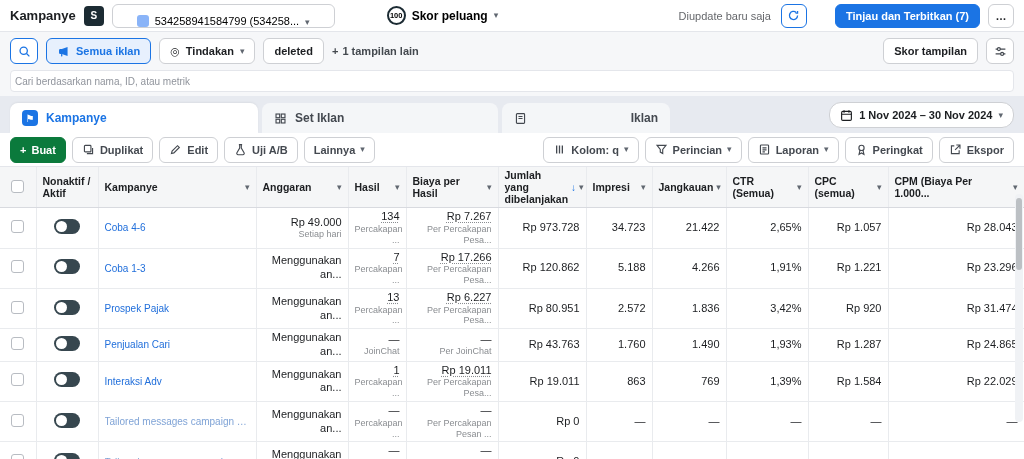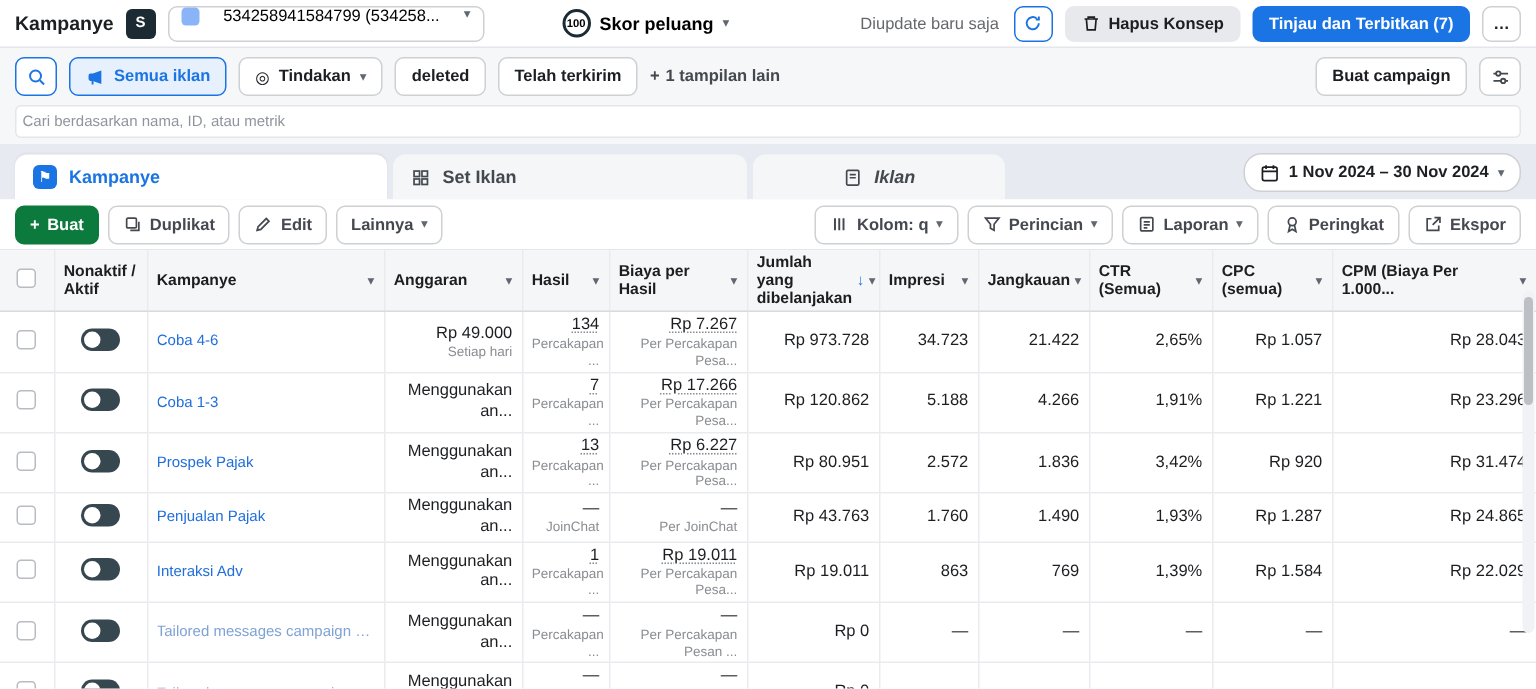--- a/index.html
+++ b/index.html
@@ -5,32 +5,32 @@
   * { box-sizing: border-box; margin: 0; padding: 0; }
   html,body { width:1024px; height:459px; overflow:hidden; }
   body { font-family:"Liberation Sans","DejaVu Sans",sans-serif; font-size:12px; color:#1c1e21; background:#fff; }
   .app { position:relative; width:1024px; height:459px; overflow:hidden; }
 
   
   .topbar { height:32px; background:#fff; border-bottom:1px solid #e4e6eb; display:flex; align-items:center; justify-content:space-between; padding:0 10px; }
   .tb-group { display:flex; align-items:center; gap:8px; }
   .page-title { font-weight:700; font-size:13px; }
   .biz-badge { width:20px; height:20px; background:#1c2b33; color:#fff; border-radius:4px; font-size:10px; font-weight:700; display:flex; align-items:center; justify-content:center; }
-  .selector { height:24px; border:1px solid #ced0d4; border-radius:6px; background:#fff; display:flex; align-items:flex-start; gap:16px; padding:0 8px; font-size:11px; cursor:pointer; }
+  .selector { height:24px; border:1px solid #ced0d4; border-radius:6px; background:#fff; display:flex; align-items:flex-end; gap:6px; padding:0 24px; font-size:11px; cursor:pointer; }
   .acct-ico { width:12px; height:12px; border-radius:3px; background:#8ab4f8; display:inline-block; }
   .caret { font-size:9px; color:#606770; line-height:1; }
   .score { display:flex; align-items:center; gap:6px; background:none; border:none; cursor:pointer; font-size:12px; }
   .score-circle { width:19px; height:19px; border:2px solid #1c2b33; border-radius:50%; font-size:7.5px; font-weight:700; display:flex; align-items:center; justify-content:center;margin-left:44px; }
   .score-label { font-weight:600; font-size:12px; }
   .updated { color:#65676b; font-size:11px; margin-right:2px; }
   .btn { height:24px; border-radius:6px; border:1px solid #ced0d4; background:#fff; font-size:11px; font-weight:600; display:inline-flex; align-items:center; gap:5px; padding:0 10px; color:#1c1e21; cursor:pointer; font-family:inherit; }
   .btn.icon-only { width:26px; padding:0; justify-content:center; }
   .btn.refresh { border-color:#1b74e4; color:#1b74e4; }
   .btn.gray { background:#e7e9ed; border-color:#e7e9ed; }
-  .btn.primary { background:#1b74e4; border-color:#1b74e4; color:#fff; }
+  .btn.primary { background:#1b74e4; border-color:#1b74e4; color:#fff;margin-left:20px; }
   .ico { width:13px; height:13px; display:inline-flex; }
   .ico svg { width:100%; height:100%; }
 
   
   .filterband { background:#f6f7f9; padding:6px 10px 4px; }
   .filterrow { display:flex; align-items:center; gap:8px; }
   .chip { height:26px; border-radius:6px; border:1px solid #ced0d4; background:#fff; display:inline-flex; align-items:center; gap:6px; padding:0 10px; font-size:11px; font-weight:600; color:#1c1e21; cursor:pointer; font-family:inherit; }
   .chip.active { background:#e7f0fd; border-color:#1b74e4; color:#1b74e4; }
   .chip.sq { width:28px; padding:0; justify-content:center; border-color:#1b74e4; color:#1b74e4; }
   .more-views { background:none; border:none; font-size:11px; font-weight:600; color:#44494f; display:inline-flex; gap:4px; align-items:center; cursor:pointer; font-family:inherit; }
@@ -38,21 +38,21 @@
   .searchrow { margin-top:6px; }
   .search-input { width:100%; height:22px; border:1px solid #e4e6eb; border-radius:4px; background:#fff; padding:0 4px; font-size:10px; color:#1c1e21; font-family:inherit; }
   .search-input::placeholder { color:#90949c; }
 
   
   .tabsband { background:#e7eaf0; padding:6px 10px 0; display:flex; align-items:flex-end; }
   .tab { height:30px; display:flex; align-items:center; gap:8px; padding:0 12px; border-radius:8px 8px 0 0; background:rgba(255,255,255,.55); margin-right:4px; font-size:12px; font-weight:600; color:#444950; border:none; cursor:pointer; font-family:inherit; }
   .tab.active { background:#fff; color:#1b74e4; box-shadow:0 -1px 2px rgba(0,0,0,.05); }
   .tab-kampanye { width:248px; justify-content:flex-start; }
   .tab-setiklan { width:236px; justify-content:flex-start; }
-  .tab-iklan { width:168px; justify-content:center;font-style:italic; }
+  .tab-iklan { width:168px; justify-content:space-between; }
   .tab-flag { width:16px; height:16px; border-radius:4px; background:#1b74e4; color:#fff; font-size:10px; display:flex; align-items:center; justify-content:center; }
   .daterange { margin-left:auto; margin-bottom:5px;border-radius:12px; }
 
   
   .toolbar { background:#fff; height:34px; display:flex; align-items:center; gap:6px; padding:0 10px; border-bottom:1px solid #e4e6eb; }
   .tbtn { height:26px; border-radius:6px; border:1px solid #ced0d4; background:#fff; font-size:11px; font-weight:600; color:#444950; display:inline-flex; align-items:center; gap:5px; padding:0 9px; cursor:pointer; font-family:inherit; }
   .tbtn.green { background:#0b7a3c; border-color:#0b7a3c; color:#fff; }
 
   
   .tablewrap { background:#fff; }
@@ -103,30 +103,20 @@
     <div class="tb-group">
       <span class="updated">Diupdate baru saja</span>
       <button class="btn icon-only refresh">
         <span class="ico">
             <svg viewBox="0 0 16 16" fill="none" stroke="currentColor" stroke-width="1.6">
               <path d="M13 8a5 5 0 1 1-1.7-3.8"></path>
               <path d="M13 2.5V5h-2.5"></path>
             </svg>
           </span>
       </button>
-      <button class="btn gray">
-        <span class="ico">
-            <svg viewBox="0 0 16 16" fill="none" stroke="currentColor" stroke-width="1.4">
-              <path d="M2.5 4.5h11"></path>
-              <path d="M5.5 4.5V3h5v1.5"></path>
-              <path d="M4 4.5l.8 9h6.4l.8-9"></path>
-            </svg>
-          </span>
-        <span>Hapus Konsep</span>
-      </button>
       <button class="btn primary">Tinjau dan Terbitkan (7)</button>
       <button class="btn icon-only">
         <span>…</span>
       </button>
     </div>
   </header>
 
   <div class="filterband">
     <div class="filterrow">
       <button class="chip sq">
@@ -147,29 +137,26 @@
         <span>Semua iklan</span>
       </button>
       <button class="chip">
         <span>◎</span>
         <span>Tindakan</span>
         <span class="caret">▾</span>
       </button>
       <button class="chip">
         <span>deleted</span>
       </button>
-      <button class="chip">
-        <span>Telah terkirim</span>
-      </button>
       <button class="more-views">
         <span>+</span>
         <span>1 tampilan lain</span>
       </button>
       <span class="spacer"></span>
-      <button class="chip">Buat campaign</button>
+      <button class="chip">Skor tampilan</button>
       <button class="chip sq" style="border-color:#ced0d4;color:#444950;">
         <span class="ico">
             <svg viewBox="0 0 16 16" fill="none" stroke="currentColor" stroke-width="1.5">
               <path d="M2 5h12M2 11h12"></path>
               <circle cx="6" cy="5" r="1.8" fill="#fff"></circle>
               <circle cx="10" cy="11" r="1.8" fill="#fff"></circle>
             </svg>
           </span>
       </button>
     </div>
@@ -229,20 +216,28 @@
         </span>
       <span>Duplikat</span>
     </button>
     <button class="tbtn">
       <span class="ico">
           <svg viewBox="0 0 16 16" fill="none" stroke="currentColor" stroke-width="1.4">
             <path d="M3 13l.8-3L10.5 3.3l2.2 2.2L6 12.2 3 13z"></path>
           </svg>
         </span>
       <span>Edit</span>
+    </button>
+    <button class="tbtn">
+      <span class="ico">
+          <svg viewBox="0 0 16 16" fill="none" stroke="currentColor" stroke-width="1.4">
+            <path d="M6 2h4M7 2v4.2L3.6 12a1.6 1.6 0 0 0 1.4 2.4h6a1.6 1.6 0 0 0 1.4-2.4L9 6.2V2"></path>
+          </svg>
+        </span>
+      <span>Uji A/B</span>
     </button>
     <button class="tbtn">
       <span>Lainnya</span>
       <span class="caret">▾</span>
     </button>
     <span class="spacer"></span>
     <button class="tbtn">
       <span class="ico">
           <svg viewBox="0 0 16 16" fill="none" stroke="currentColor" stroke-width="1.6">
             <path d="M4.5 3v10M8 3v10M11.5 3v10"></path>
@@ -489,21 +484,21 @@
             </td>
     <td class="num">
               <div class="val">Rp 31.474</div>
             </td>
   </tr>
 
   <tr>
     <td class="c-check"><span class="checkbox"></span></td>
     <td class="c-toggle"><span class="toggle"><span class="knob"></span></span></td>
     <td>
-              <a class="camp-link">Penjualan Pajak</a>
+              <a class="camp-link">Penjualan Cari</a>
             </td>
     <td class="num">
       <div class="val">Menggunakan an...</div>
 
     </td>
     <td class="num">
       <div class="val">—</div>
       <div class="sub">JoinChat</div>
     </td>
     <td class="num">

